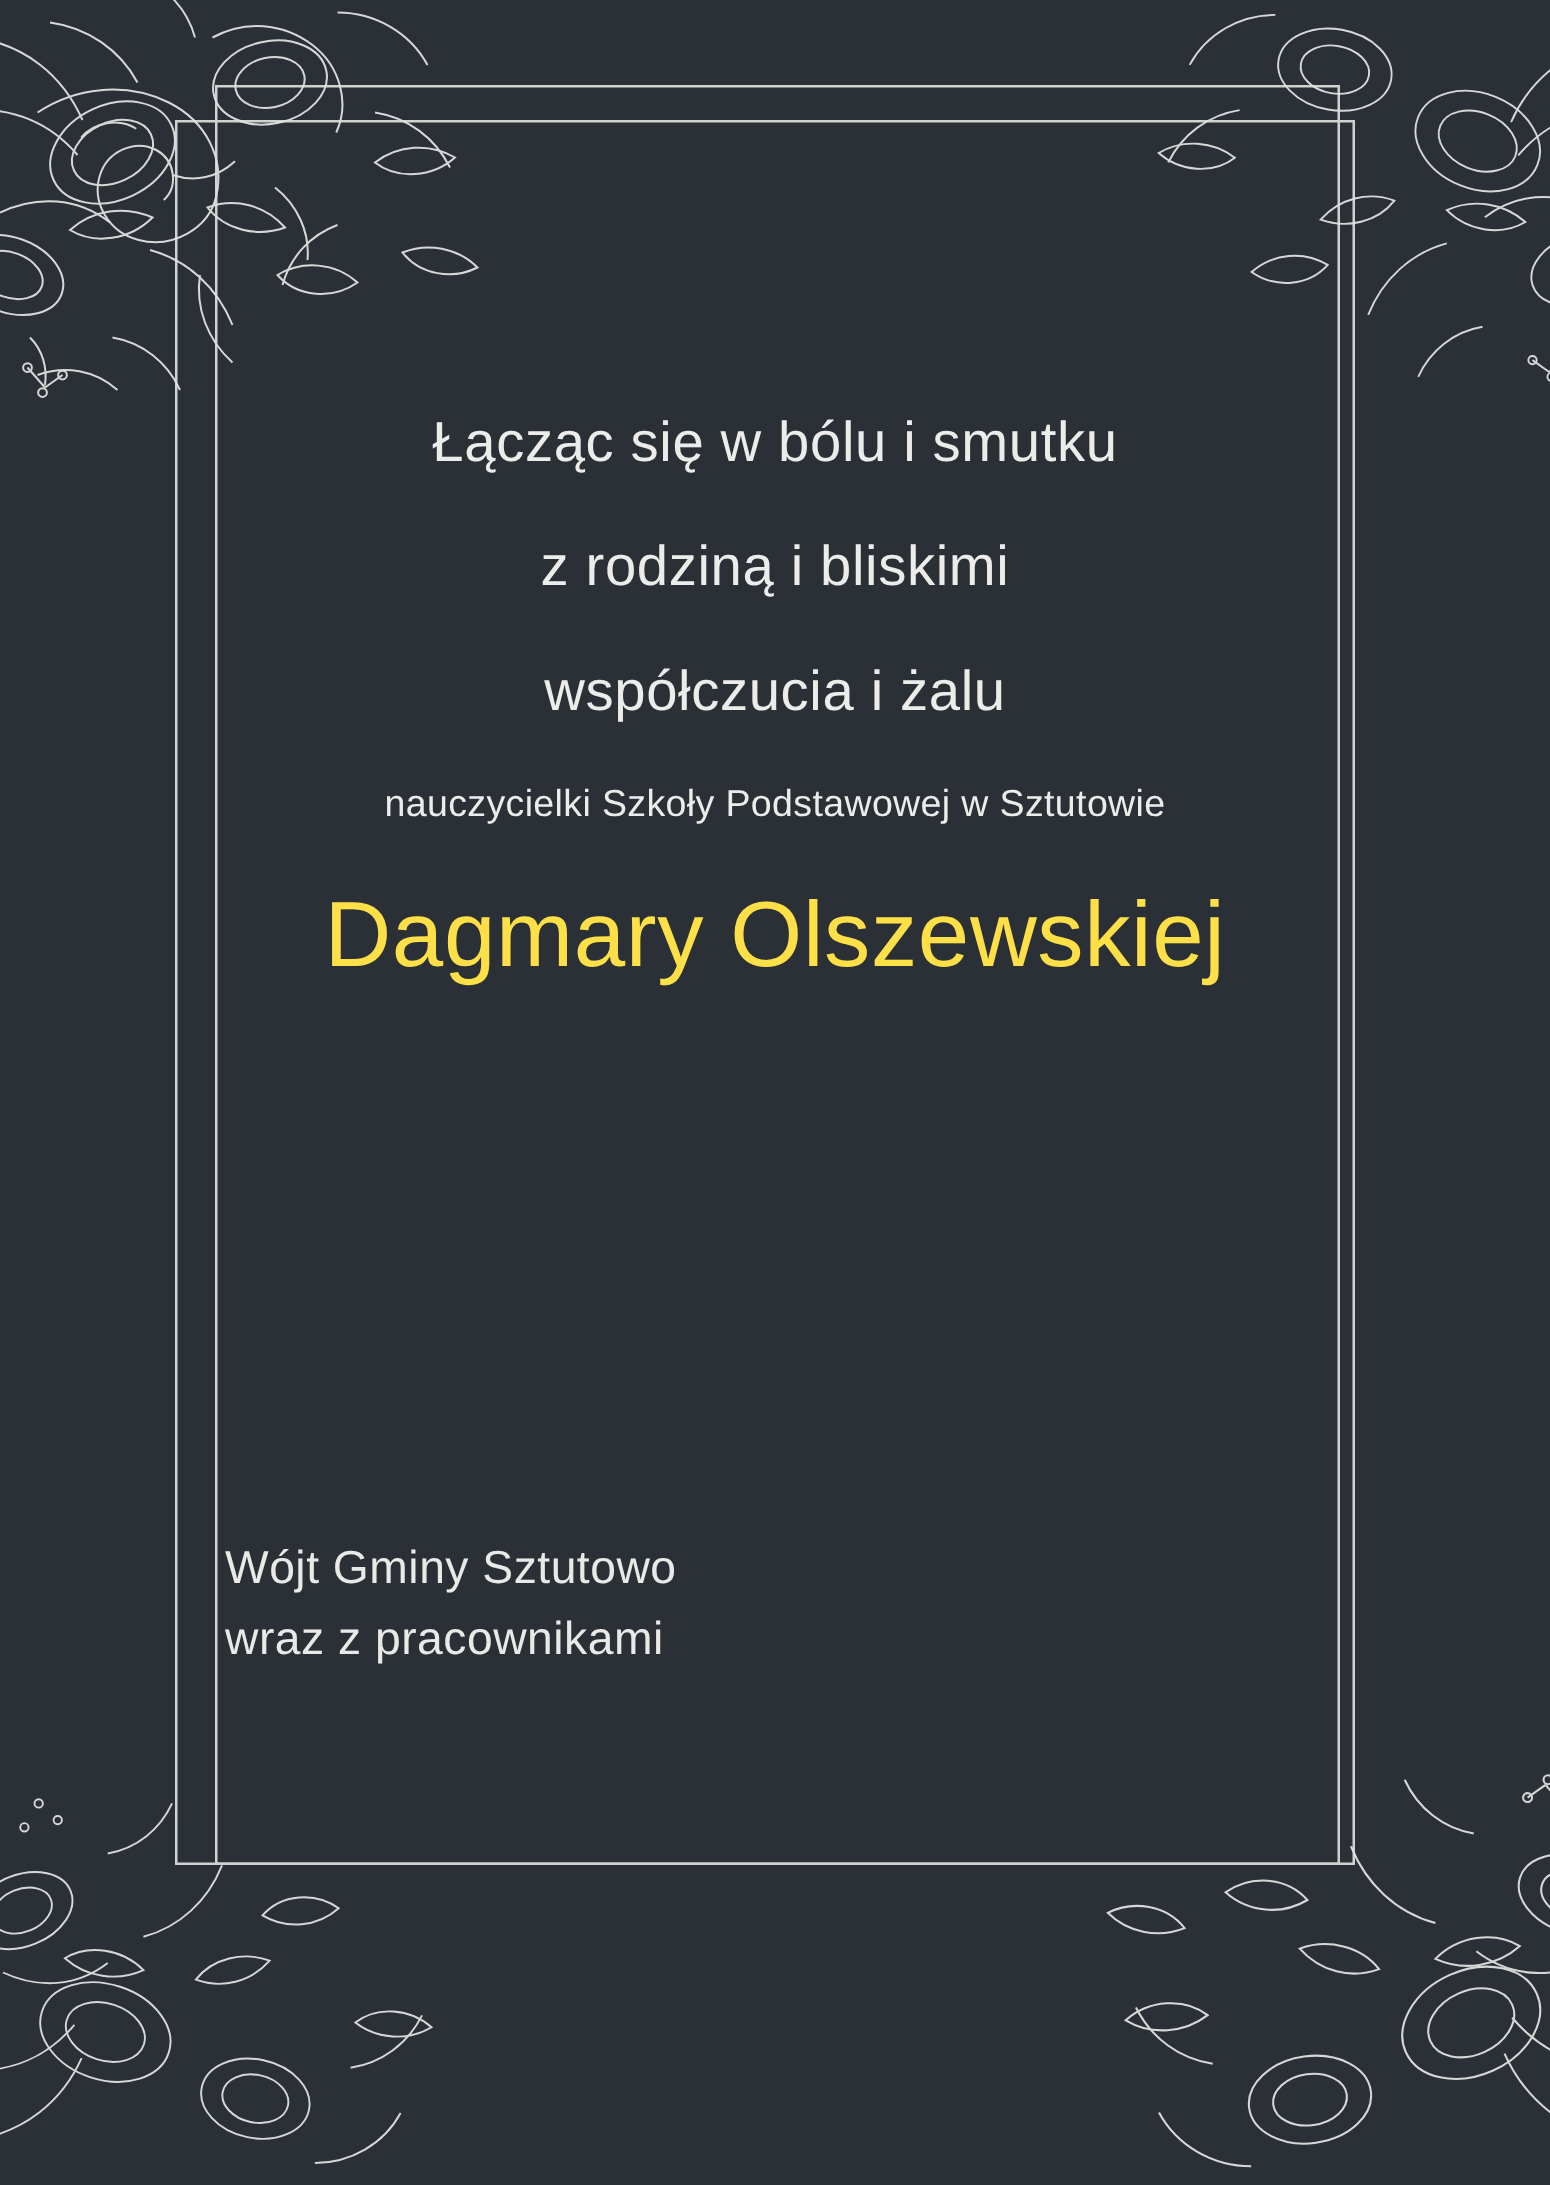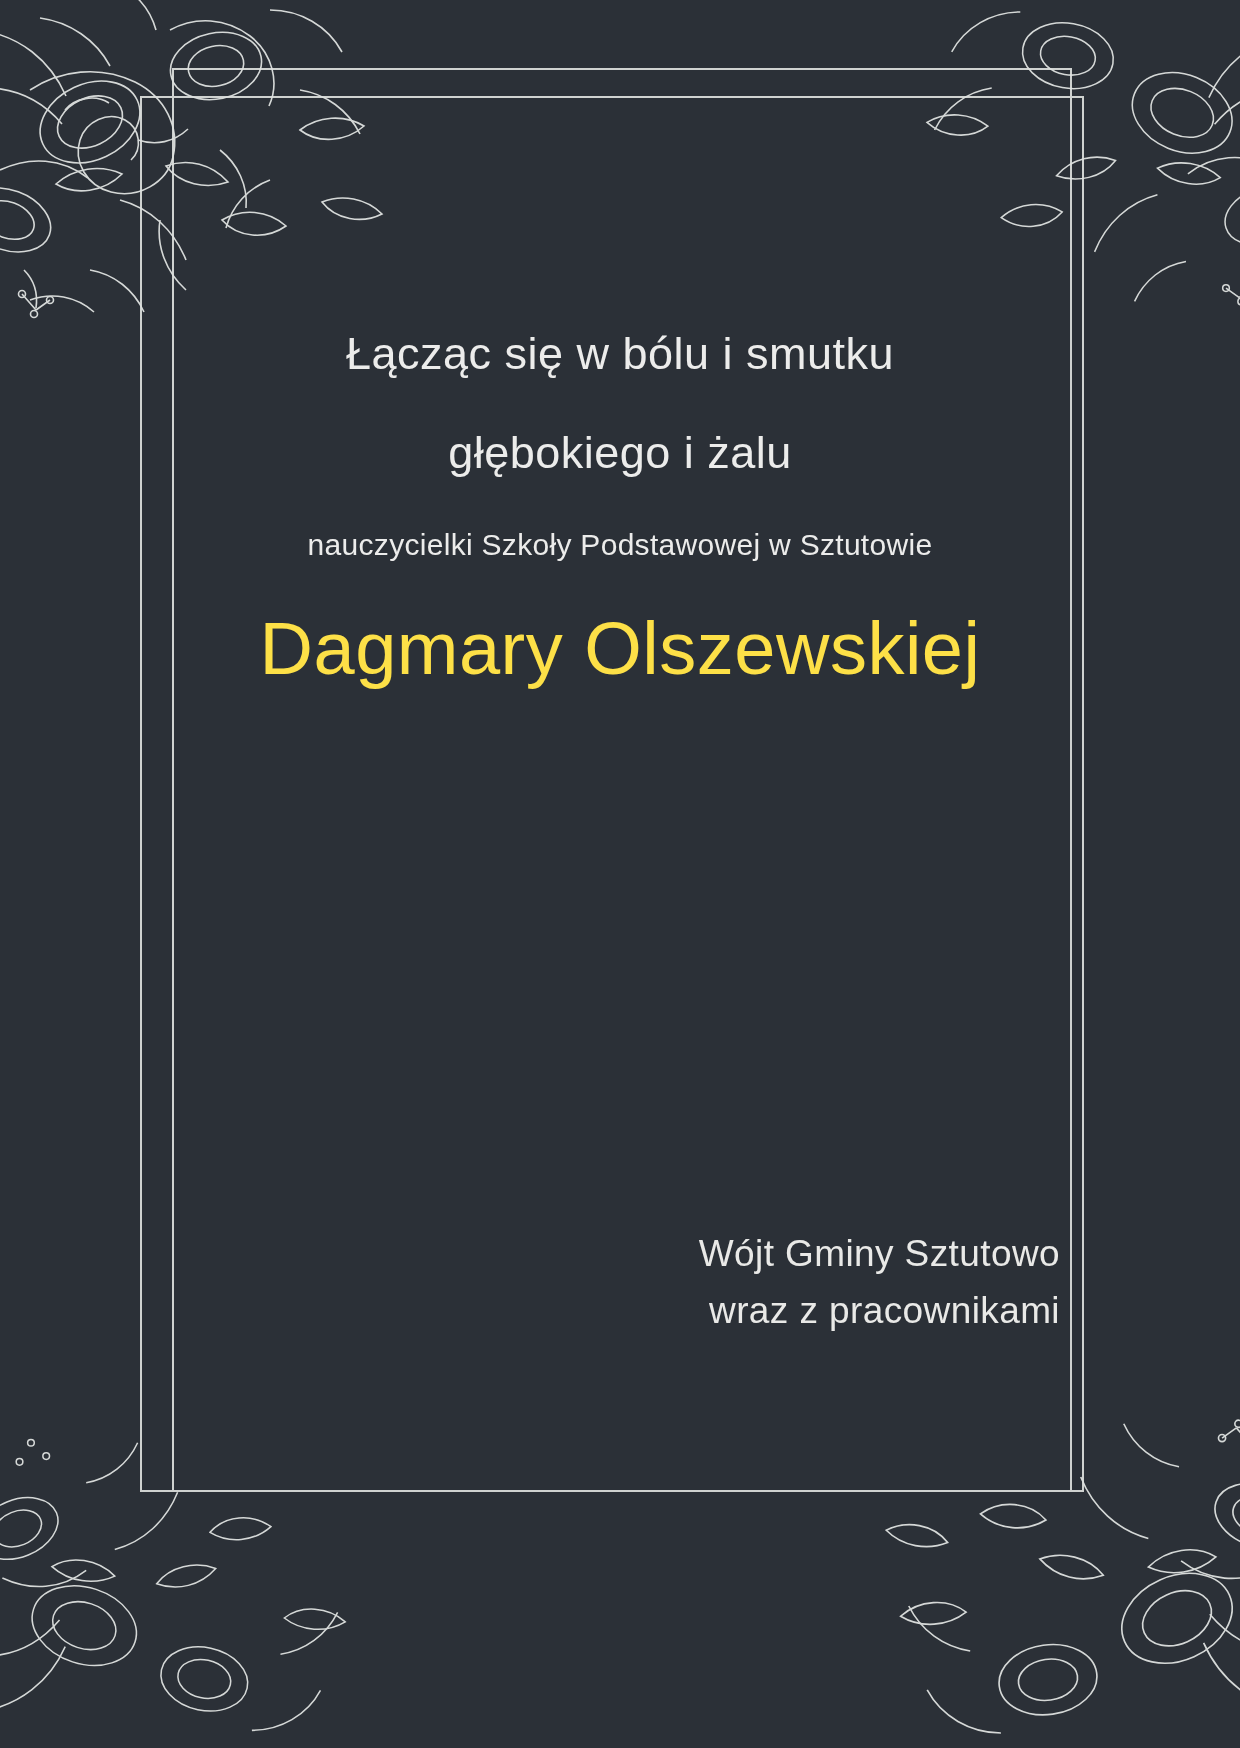--- a/index.html
+++ b/index.html
@@ -81,21 +81,21 @@
     line-height: 1.1;
     letter-spacing: .5px;
     color: #fde047;
   }
 
   .signature {
     position: absolute;
     left: 180px;
     top: 1225px;
     width: 880px;
-    text-align: right;
+    text-align: left;
   }
   .sig-line {
     font-size: 37px;
     line-height: 1.55;
     margin: 0;
     color: #e9e9e7;
     letter-spacing: .4px;
   }
 </style>
 </head>
@@ -228,21 +228,22 @@
         <circle cx="66" cy="346" r="3.5"></circle>
         <circle cx="82" cy="332" r="3.5"></circle>
         <circle cx="54" cy="326" r="3.5"></circle>
         <path d="M68 342l14-10M68 342l-14-16"></path>
       </g>
     </svg>
   </div>
 
   <div class="content">
     <p class="line">Łącząc się w bólu i smutku</p>
-    <p class="line">głębokiego i żalu</p>
+    <p class="line">z rodziną i bliskimi</p>
+    <p class="line">współczucia i żalu</p>
     <p class="line sub">nauczycielki Szkoły Podstawowej w Sztutowie</p>
     <p class="name">Dagmary Olszewskiej</p>
   </div>
 
   <div class="signature">
     <p class="sig-line">Wójt Gminy Sztutowo</p>
     <p class="sig-line">wraz z pracownikami</p>
   </div>
 
 </div>

